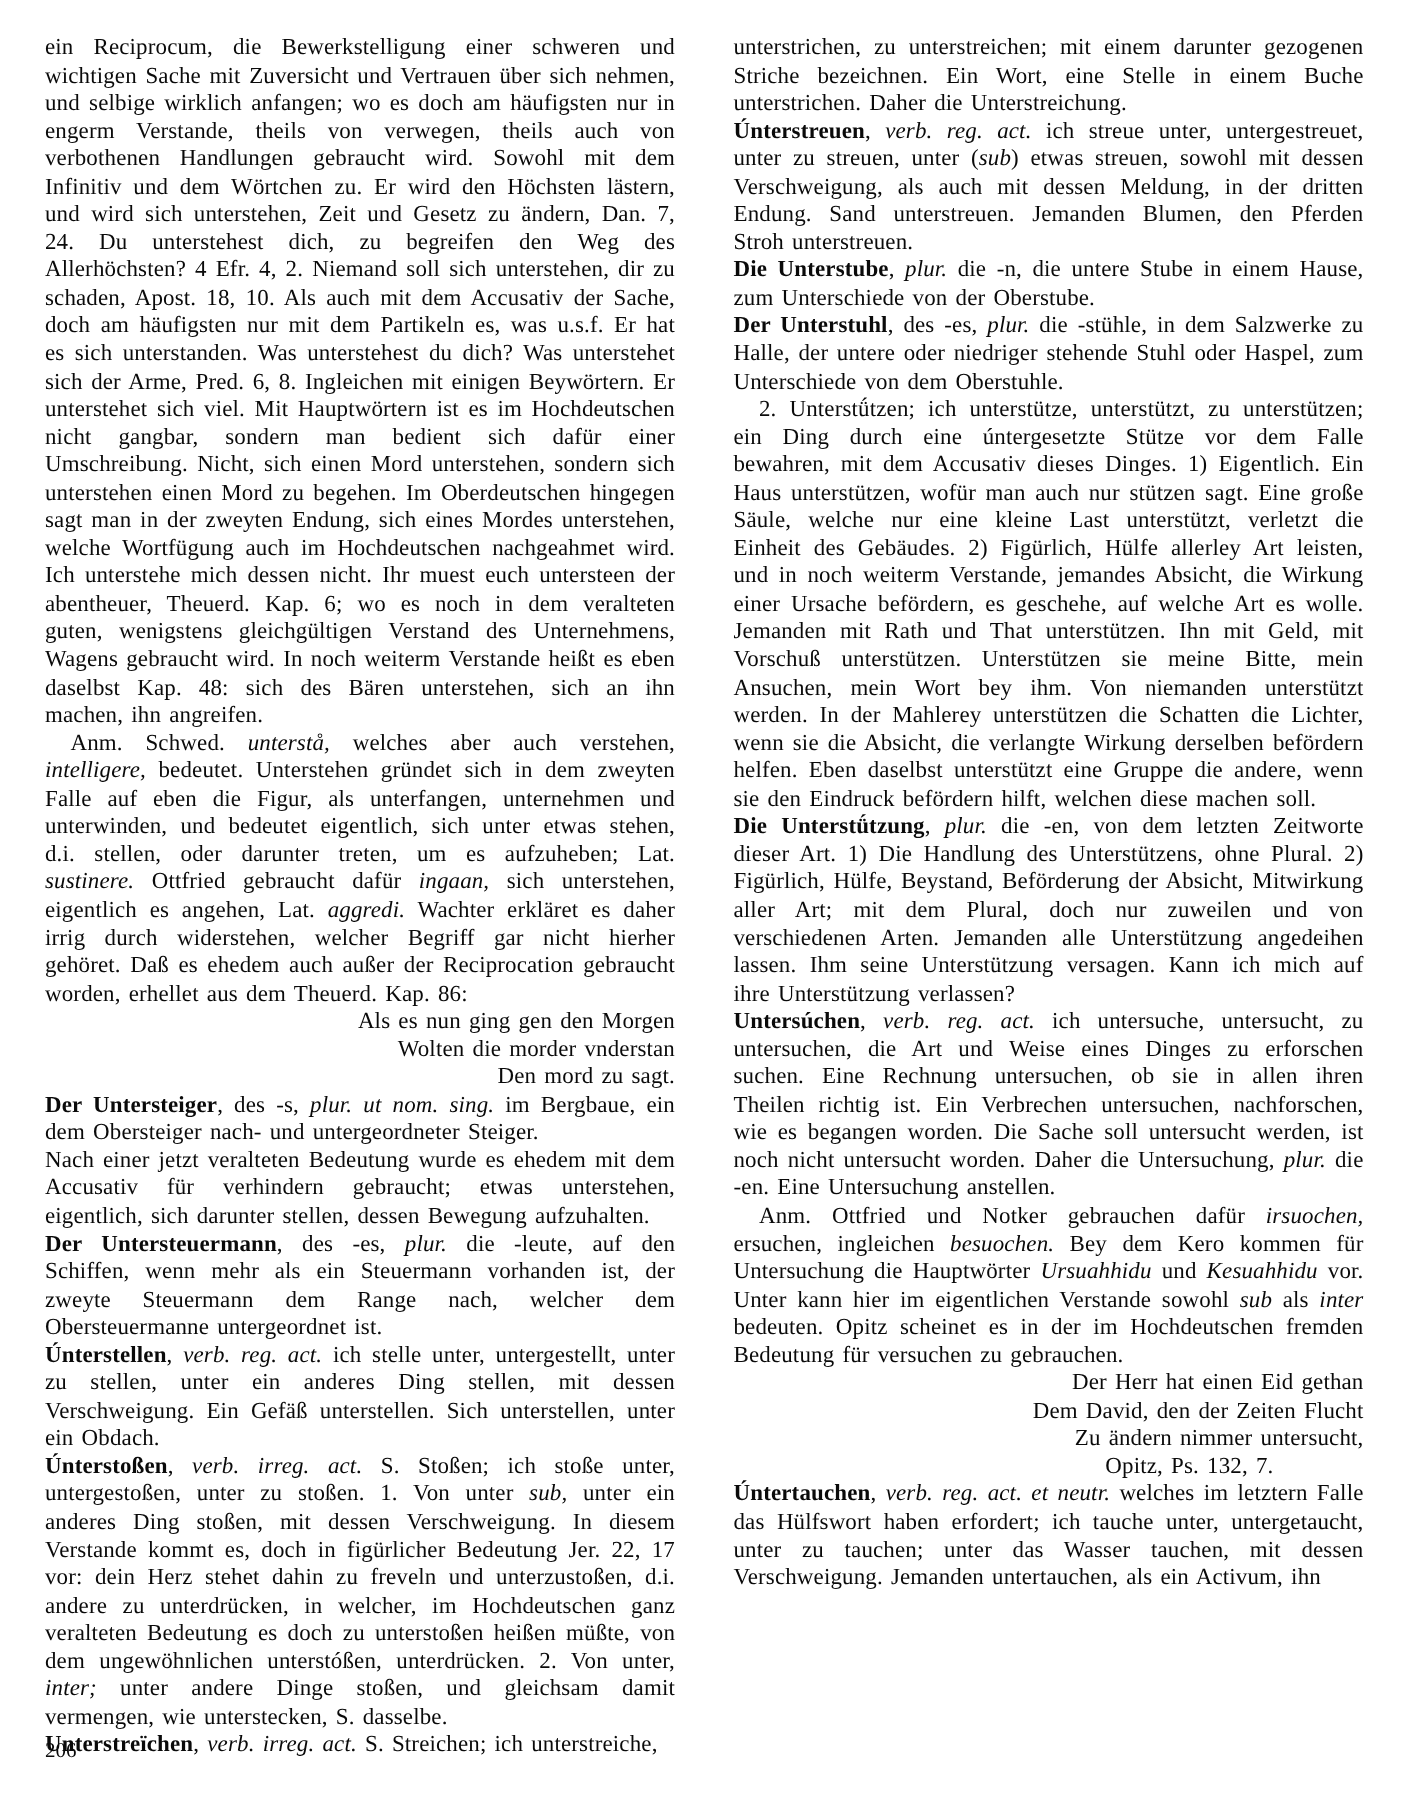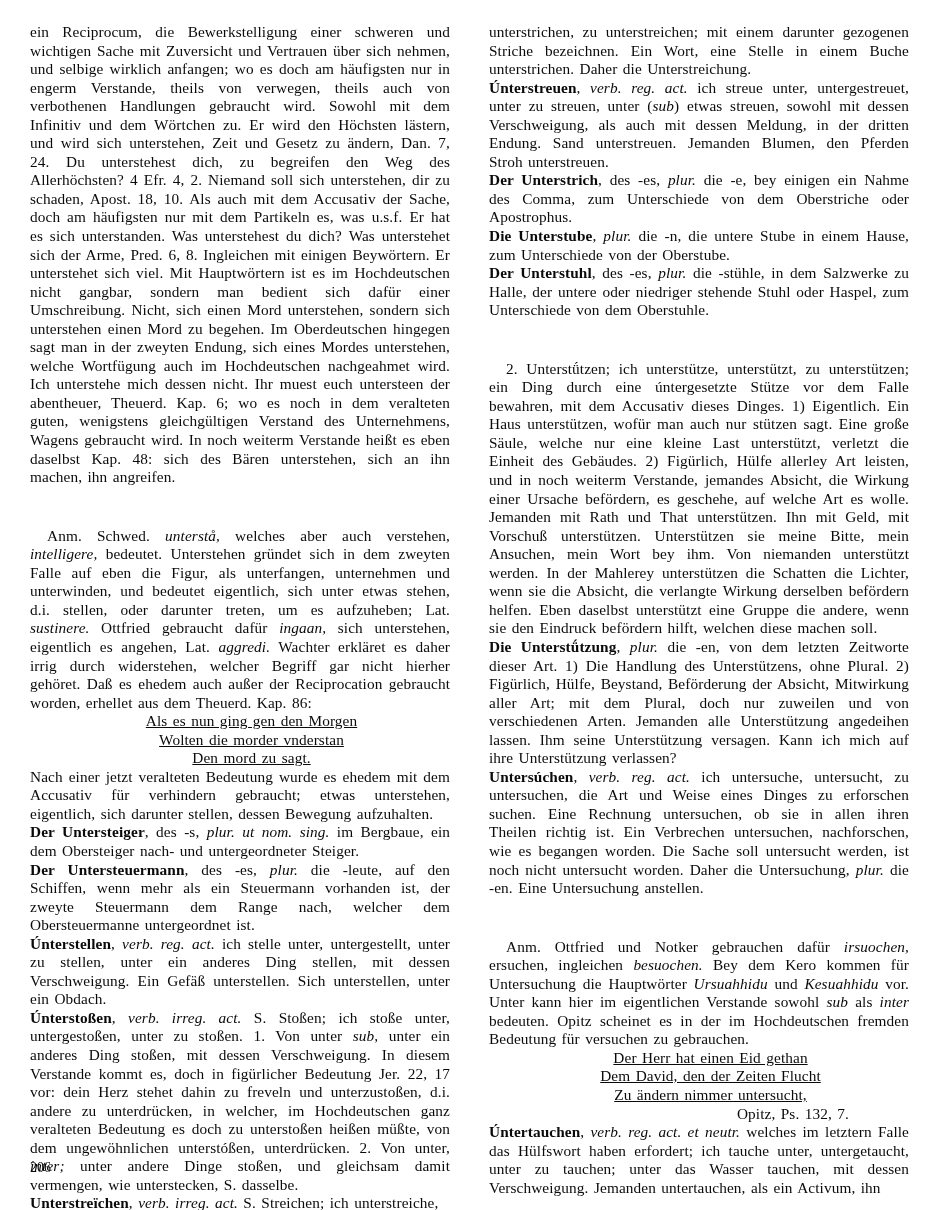--- a/index.html
+++ b/index.html
@@ -5,49 +5,48 @@
   html, body { margin:0; padding:0; background:#ffffff; }
   body {
     width:935px; height:1210px; overflow:hidden;
     color:#0a0a0a;
     font-family:"Liberation Serif","DejaVu Serif",serif;
   }
   .page { position:relative; width:935px; height:1210px; box-sizing:border-box; padding:23px 26px 0 30px; }
   .columns { display:flex; gap:39px; }
   .col { width:429px; font-size:15.3px; line-height:18.55px; text-align:justify; letter-spacing:0.1px; word-spacing:1.5px; }
   p.blk { margin:0; }
-  p.para-indent { text-indent:17px;margin-top:40px; }
-  p.verse { text-align:center; padding-left:23px;text-decoration:underline; }
+  p.para-indent { text-indent:17px; }
+  p.verse { text-align:right; padding-left:23px; }
   p.attribution { text-align:right; padding-right:60px; }
   b { font-weight:bold; }
   i { }
   .page-number { position:absolute; left:30px; top:1160px; font-size:14px; line-height:16px; }
 </style>
 </head>
 <body>
 
 <div class="page">
   <div class="columns">
     <div class="col" id="col-left">
         <p class="blk para">ein Reciprocum, die Bewerkstelligung einer schweren und wichtigen Sache mit Zuversicht und Vertrauen über sich nehmen, und selbige wirklich anfangen; wo es doch am häufigsten nur in engerm Verstande, theils von verwegen, theils auch von verbothenen Handlungen gebraucht wird. Sowohl mit dem Infinitiv und dem Wörtchen zu. Er wird den Höchsten lästern, und wird sich unterstehen, Zeit und Gesetz zu ändern, Dan. 7, 24. Du unterstehest dich, zu begreifen den Weg des Allerhöchsten? 4 Efr. 4, 2. Niemand soll sich unterstehen, dir zu schaden, Apost. 18, 10. Als auch mit dem Accusativ der Sache, doch am häufigsten nur mit dem Partikeln es, was u.s.f. Er hat es sich unterstanden. Was unterstehest du dich? Was unterstehet sich der Arme, Pred. 6, 8. Ingleichen mit einigen Beywörtern. Er unterstehet sich viel. Mit Hauptwörtern ist es im Hochdeutschen nicht gangbar, sondern man bedient sich dafür einer Umschreibung. Nicht, sich einen Mord unterstehen, sondern sich unterstehen einen Mord zu begehen. Im Oberdeutschen hingegen sagt man in der zweyten Endung, sich eines Mordes unterstehen, welche Wortfügung auch im Hochdeutschen nachgeahmet wird. Ich unterstehe mich dessen nicht. Ihr muest euch untersteen der abentheuer, Theuerd. Kap. 6; wo es noch in dem veralteten guten, wenigstens gleichgültigen Verstand des Unternehmens, Wagens gebraucht wird. In noch weiterm Verstande heißt es eben daselbst Kap. 48: sich des Bären unterstehen, sich an ihn machen, ihn angreifen.</p>
         <p class="blk para-indent">Anm. Schwed. <i>unterstå,</i> welches aber auch verstehen, <i>intelligere,</i> bedeutet. Unterstehen gründet sich in dem zweyten Falle auf eben die Figur, als unterfangen, unternehmen und unterwinden, und bedeutet eigentlich, sich unter etwas stehen, d.i. stellen, oder darunter treten, um es aufzuheben; Lat. <i>sustinere.</i> Ottfried gebraucht dafür <i>ingaan,</i> sich unterstehen, eigentlich es angehen, Lat. <i>aggredi.</i> Wachter erkläret es daher irrig durch widerstehen, welcher Begriff gar nicht hierher gehöret. Daß es ehedem auch außer der Reciprocation gebraucht worden, erhellet aus dem Theuerd. Kap. 86:</p>
         <p class="blk verse">Als es nun ging gen den Morgen</p>
         <p class="blk verse">Wolten die morder vnderstan</p>
         <p class="blk verse">Den mord zu sagt.</p>
+        <p class="blk entry"><b>Der Untersteiger</b>, des -s, <i>plur. ut nom. sing.</i> im Bergbaue, ein dem Obersteiger nach- und untergeordneter Steiger.</p>
         <p class="blk para">Nach einer jetzt veralteten Bedeutung wurde es ehedem mit dem Accusativ für verhindern gebraucht; etwas unterstehen, eigentlich, sich darunter stellen, dessen Bewegung aufzuhalten.</p>
-        <p class="blk entry"><b>Der Untersteiger</b>, des -s, <i>plur. ut nom. sing.</i> im Bergbaue, ein dem Obersteiger nach- und untergeordneter Steiger.</p>
         <p class="blk entry"><b>Der Untersteuermann</b>, des -es, <i>plur.</i> die -leute, auf den Schiffen, wenn mehr als ein Steuermann vorhanden ist, der zweyte Steuermann dem Range nach, welcher dem Obersteuermanne untergeordnet ist.</p>
         <p class="blk entry"><b>Únterstellen</b>, <i>verb. reg. act.</i> ich stelle unter, untergestellt, unter zu stellen, unter ein anderes Ding stellen, mit dessen Verschweigung. Ein Gefäß unterstellen. Sich unterstellen, unter ein Obdach.</p>
         <p class="blk entry"><b>Únterstoßen</b>, <i>verb. irreg. act.</i> S. Stoßen; ich stoße unter, untergestoßen, unter zu stoßen. 1. Von unter <i>sub,</i> unter ein anderes Ding stoßen, mit dessen Verschweigung. In diesem Verstande kommt es, doch in figürlicher Bedeutung Jer. 22, 17 vor: dein Herz stehet dahin zu freveln und unterzustoßen, d.i. andere zu unterdrücken, in welcher, im Hochdeutschen ganz veralteten Bedeutung es doch zu unterstoßen heißen müßte, von dem ungewöhnlichen unterstóßen, unterdrücken. 2. Von unter, <i>inter;</i> unter andere Dinge stoßen, und gleichsam damit vermengen, wie unterstecken, S. dasselbe.</p>
         <p class="blk entry"><b>Unterstreïchen</b>, <i>verb. irreg. act.</i> S. Streichen; ich unterstreiche,</p>
       </div>
     <div class="col" id="col-right">
         <p class="blk para">unterstrichen, zu unterstreichen; mit einem darunter gezogenen Striche bezeichnen. Ein Wort, eine Stelle in einem Buche unterstrichen. Daher die Unterstreichung.</p>
         <p class="blk entry"><b>Únterstreuen</b>, <i>verb. reg. act.</i> ich streue unter, untergestreuet, unter zu streuen, unter (<i>sub</i>) etwas streuen, sowohl mit dessen Verschweigung, als auch mit dessen Meldung, in der dritten Endung. Sand unterstreuen. Jemanden Blumen, den Pferden Stroh unterstreuen.</p>
-        <p class="blk entry"><b>Der Unterstrich</b>, des -es, <i>plur.</i> die -e, bey einigen ein Nahme des Comma, zum Unterschiede von dem Oberstriche oder Apostrophus.</p>
         <p class="blk entry"><b>Die Unterstube</b>, <i>plur.</i> die -n, die untere Stube in einem Hause, zum Unterschiede von der Oberstube.</p>
         <p class="blk entry"><b>Der Unterstuhl</b>, des -es, <i>plur.</i> die -stühle, in dem Salzwerke zu Halle, der untere oder niedriger stehende Stuhl oder Haspel, zum Unterschiede von dem Oberstuhle.</p>
         <p class="blk para-indent">2. Unterstǘtzen; ich unterstütze, unterstützt, zu unterstützen; ein Ding durch eine úntergesetzte Stütze vor dem Falle bewahren, mit dem Accusativ dieses Dinges. 1) Eigentlich. Ein Haus unterstützen, wofür man auch nur stützen sagt. Eine große Säule, welche nur eine kleine Last unterstützt, verletzt die Einheit des Gebäudes. 2) Figürlich, Hülfe allerley Art leisten, und in noch weiterm Verstande, jemandes Absicht, die Wirkung einer Ursache befördern, es geschehe, auf welche Art es wolle. Jemanden mit Rath und That unterstützen. Ihn mit Geld, mit Vorschuß unterstützen. Unterstützen sie meine Bitte, mein Ansuchen, mein Wort bey ihm. Von niemanden unterstützt werden. In der Mahlerey unterstützen die Schatten die Lichter, wenn sie die Absicht, die verlangte Wirkung derselben befördern helfen. Eben daselbst unterstützt eine Gruppe die andere, wenn sie den Eindruck befördern hilft, welchen diese machen soll.</p>
         <p class="blk entry"><b>Die Unterstǘtzung</b>, <i>plur.</i> die -en, von dem letzten Zeitworte dieser Art. 1) Die Handlung des Unterstützens, ohne Plural. 2) Figürlich, Hülfe, Beystand, Beförderung der Absicht, Mitwirkung aller Art; mit dem Plural, doch nur zuweilen und von verschiedenen Arten. Jemanden alle Unterstützung angedeihen lassen. Ihm seine Unterstützung versagen. Kann ich mich auf ihre Unterstützung verlassen?</p>
         <p class="blk entry"><b>Untersúchen</b>, <i>verb. reg. act.</i> ich untersuche, untersucht, zu untersuchen, die Art und Weise eines Dinges zu erforschen suchen. Eine Rechnung untersuchen, ob sie in allen ihren Theilen richtig ist. Ein Verbrechen untersuchen, nachforschen, wie es begangen worden. Die Sache soll untersucht werden, ist noch nicht untersucht worden. Daher die Untersuchung, <i>plur.</i> die -en. Eine Untersuchung anstellen.</p>
         <p class="blk para-indent">Anm. Ottfried und Notker gebrauchen dafür <i>irsuochen,</i> ersuchen, ingleichen <i>besuochen.</i> Bey dem Kero kommen für Untersuchung die Hauptwörter <i>Ursuahhidu</i> und <i>Kesuahhidu</i> vor. Unter kann hier im eigentlichen Verstande sowohl <i>sub</i> als <i>inter</i> bedeuten. Opitz scheinet es in der im Hochdeutschen fremden Bedeutung für versuchen zu gebrauchen.</p>
         <p class="blk verse">Der Herr hat einen Eid gethan</p>
         <p class="blk verse">Dem David, den der Zeiten Flucht</p>
         <p class="blk verse">Zu ändern nimmer untersucht,</p>
         <p class="blk attribution">Opitz, Ps. 132, 7.</p>

